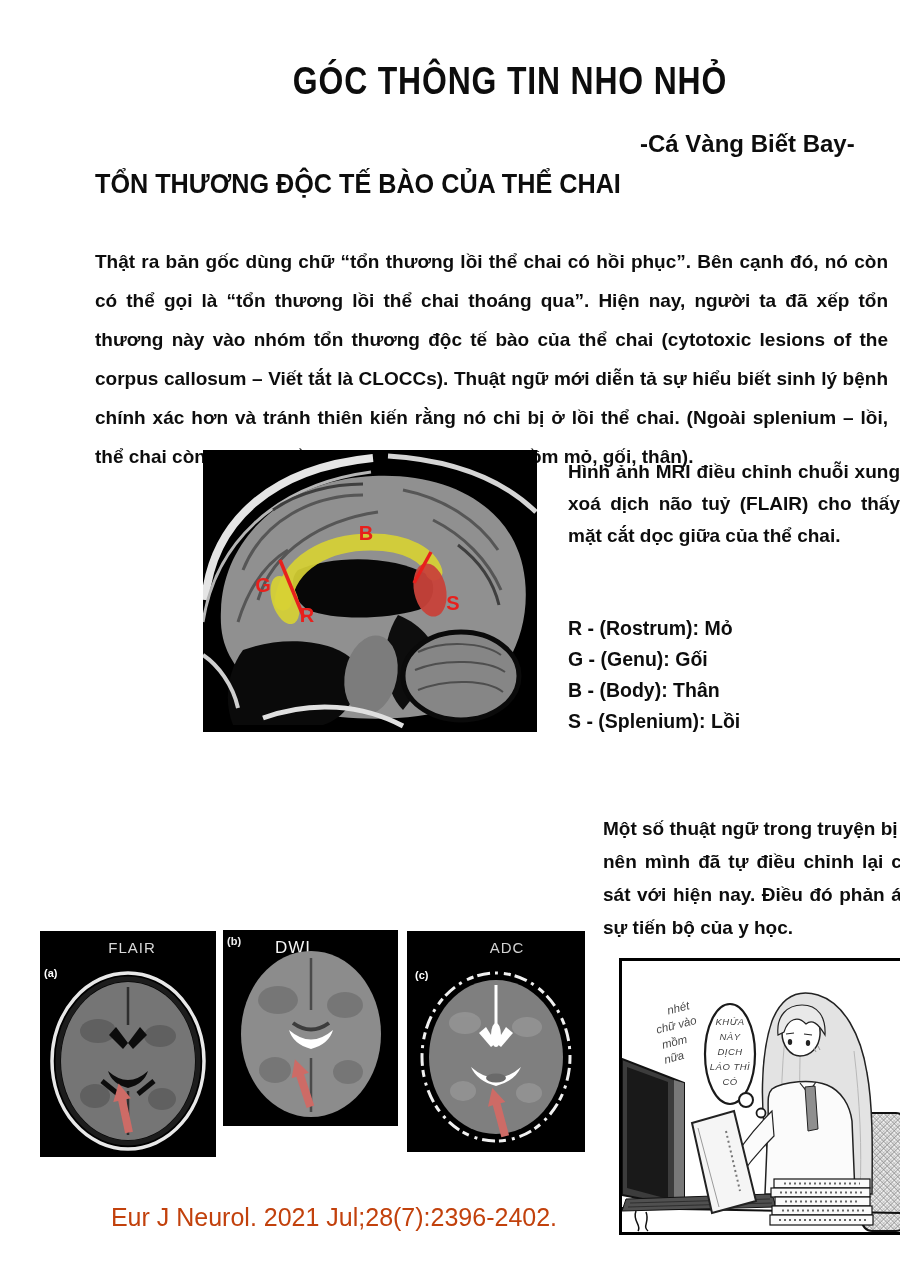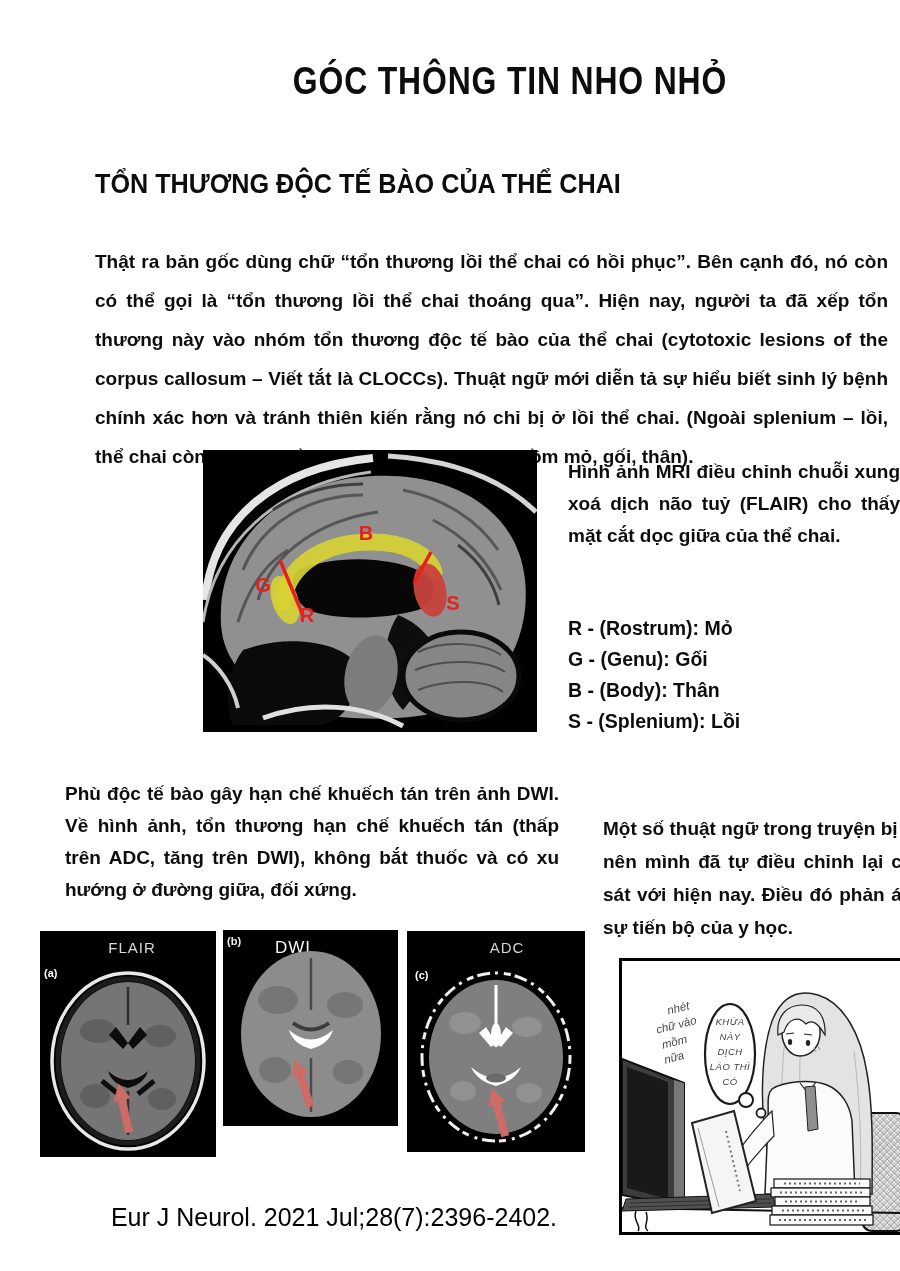--- a/index.html
+++ b/index.html
@@ -14,29 +14,30 @@
   .p1{top:242px;left:55px;width:793px;font-size:19px;line-height:39px;font-weight:bold;text-align:justify;}
   .fig-sagittal{top:450px;left:163px;width:334px;height:282px;}
   .cap{top:456px;left:528px;width:332px;font-size:19px;line-height:32px;font-weight:bold;text-align:justify;}
   .legend{top:613px;left:528px;font-size:19.5px;line-height:31px;font-weight:bold;}
   .p2{top:778px;left:25px;width:494px;font-size:19px;line-height:32px;font-weight:bold;text-align:justify;}
   .p3{top:812px;left:563px;width:322px;font-size:19px;line-height:33px;font-weight:bold;text-align:justify;}
   .fig-flair{top:931px;left:0;width:176px;height:226px;}
   .fig-dwi{top:930px;left:183px;width:175px;height:196px;}
   .fig-adc{top:931px;left:367px;width:178px;height:221px;}
   .manga{top:958px;left:579px;width:285px;height:271px;border:3px solid #000;background:#fff;}
-  .citation{top:1203px;left:34px;width:520px;text-align:center;font-size:25px;color:#000000;}
+  .citation{top:1203px;left:34px;width:520px;text-align:center;font-size:25px;color:#c2410c;}
   svg{display:block;}
 </style>
 </head>
 <body>
 
 <div class="page">
 
   <div class="abs title">GÓC THÔNG TIN NHO NHỎ</div>
+  <div class="abs credit">-Cá Vàng Biết Bay-</div>
   <div class="abs heading">TỔN THƯƠNG ĐỘC TẾ BÀO CỦA THỂ CHAI</div>
 
   <p class="abs p1" style="margin:0">Thật ra bản gốc dùng chữ “tổn thương lồi thể chai có hồi phục”. Bên cạnh đó, nó còn có thể gọi là “tổn thương lồi thể chai thoáng qua”. Hiện nay, người ta đã xếp tổn thương này vào nhóm tổn thương độc tế bào của thể chai (cytotoxic lesions of the corpus callosum – Viết tắt là CLOCCs). Thuật ngữ mới diễn tả sự hiểu biết sinh lý bệnh chính xác hơn và tránh thiên kiến rằng nó chỉ bị ở lồi thể chai. (Ngoài splenium – lồi, thể chai còn có các phần khác từ trước ra sau gồm mỏ, gối, thân).</p>
 
   <div class="abs fig-sagittal">
     <svg viewBox="0 0 334 282" width="334" height="282">
       <rect width="334" height="282" fill="#000"></rect>
       <path d="M2,150 C10,70 70,18 170,8" stroke="#e5e5e5" stroke-width="8" fill="none"></path>
       <path d="M0,172 C12,95 70,35 168,22" stroke="#b5b5b5" stroke-width="3" fill="none"></path>
       <path d="M185,6 C250,10 300,30 333,62" stroke="#d5d5d5" stroke-width="5" fill="none"></path>
@@ -79,21 +80,20 @@
 
   <div class="abs cap">Hình ảnh MRI điều chỉnh chuỗi xung xoá dịch não tuỷ (FLAIR) cho thấy mặt cắt dọc giữa của thể chai.</div>
 
   <div class="abs legend">
     <div>R - (Rostrum): Mỏ</div>
     <div>G - (Genu): Gối</div>
     <div>B - (Body): Thân</div>
     <div>S - (Splenium): Lồi</div>
   </div>
 
-  <p class="abs p2" style="margin:0">Phù độc tế bào gây hạn chế khuếch tán trên ảnh DWI. Về hình ảnh, tổn thương hạn chế khuếch tán (thấp trên ADC, tăng trên DWI), không bắt thuốc và có xu hướng ở đường giữa, đối xứng.</p>
   <p class="abs p3" style="margin:0">Một số thuật ngữ trong truyện bị cũ nên mình đã tự điều chỉnh lại cho sát với hiện nay. Điều đó phản ánh sự tiến bộ của y học.</p>
 
   <div class="abs fig-flair">
     <svg viewBox="0 0 176 226" width="176" height="226">
       <rect width="176" height="226" fill="#000"></rect>
       <text x="92" y="22" text-anchor="middle" font-size="15" fill="#d9d9d9" letter-spacing="1">FLAIR</text>
       <text x="4" y="46" font-size="11" font-weight="bold" fill="#fff">(a)</text>
       <ellipse cx="88" cy="130" rx="76" ry="88" fill="none" stroke="#e8e8e8" stroke-width="3.5"></ellipse>
       <ellipse cx="88" cy="130" rx="70" ry="82" fill="none" stroke="#1c1c1c" stroke-width="5"></ellipse>
       <ellipse cx="88" cy="130" rx="67" ry="79" fill="#757575"></ellipse>

